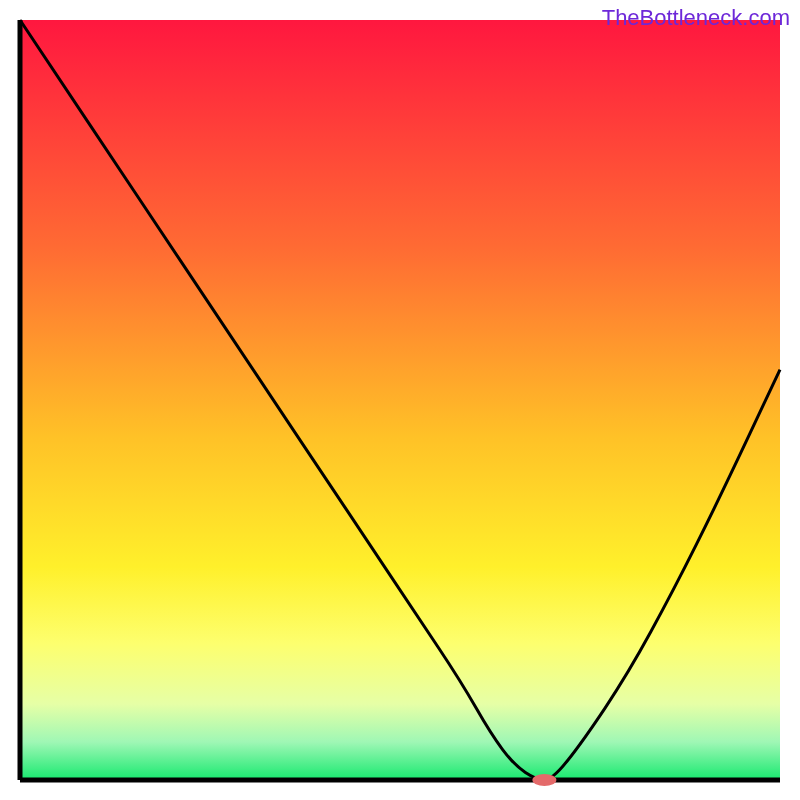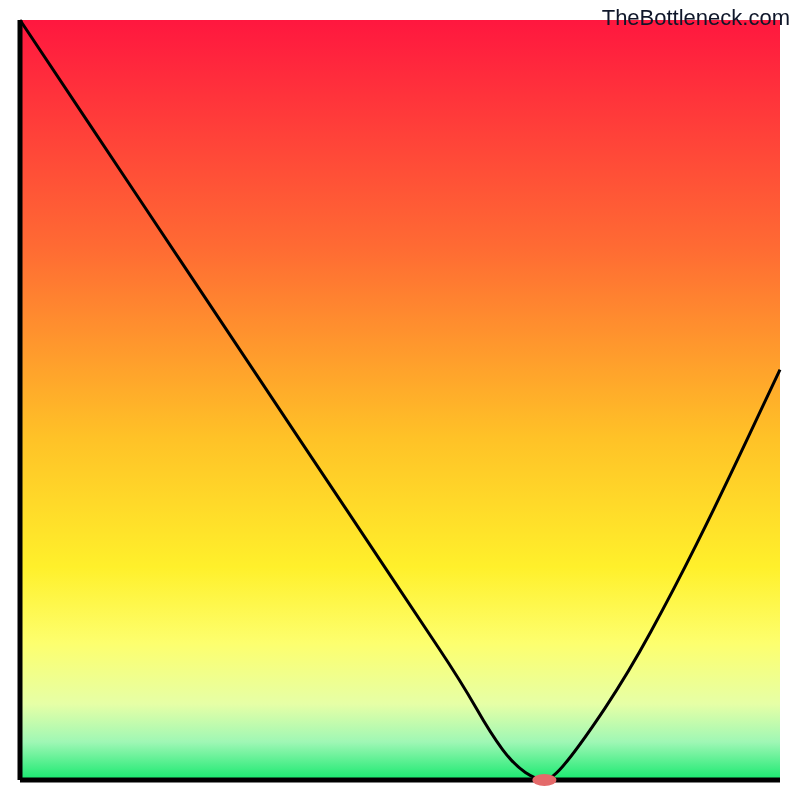--- a/index.html
+++ b/index.html
@@ -18,21 +18,21 @@
   svg {
     display: block;
   }
   .watermark {
     position: absolute;
     top: 5px;
     right: 10px;
     font-family: Arial, Helvetica, sans-serif;
     font-size: 22px;
     font-weight: 500;
-    color: #0f172a;
+    color: #6d28d9;
   }
 </style>
 </head>
 <body>
 
 <div class="chart-container">
   <svg id="chart-svg" width="800" height="800" viewBox="0 0 800 800">
     <defs>
       <linearGradient id="bg-grad" x1="0" y1="0" x2="0" y2="1">
           <stop offset="0%" stop-color="#ff173f"></stop>

